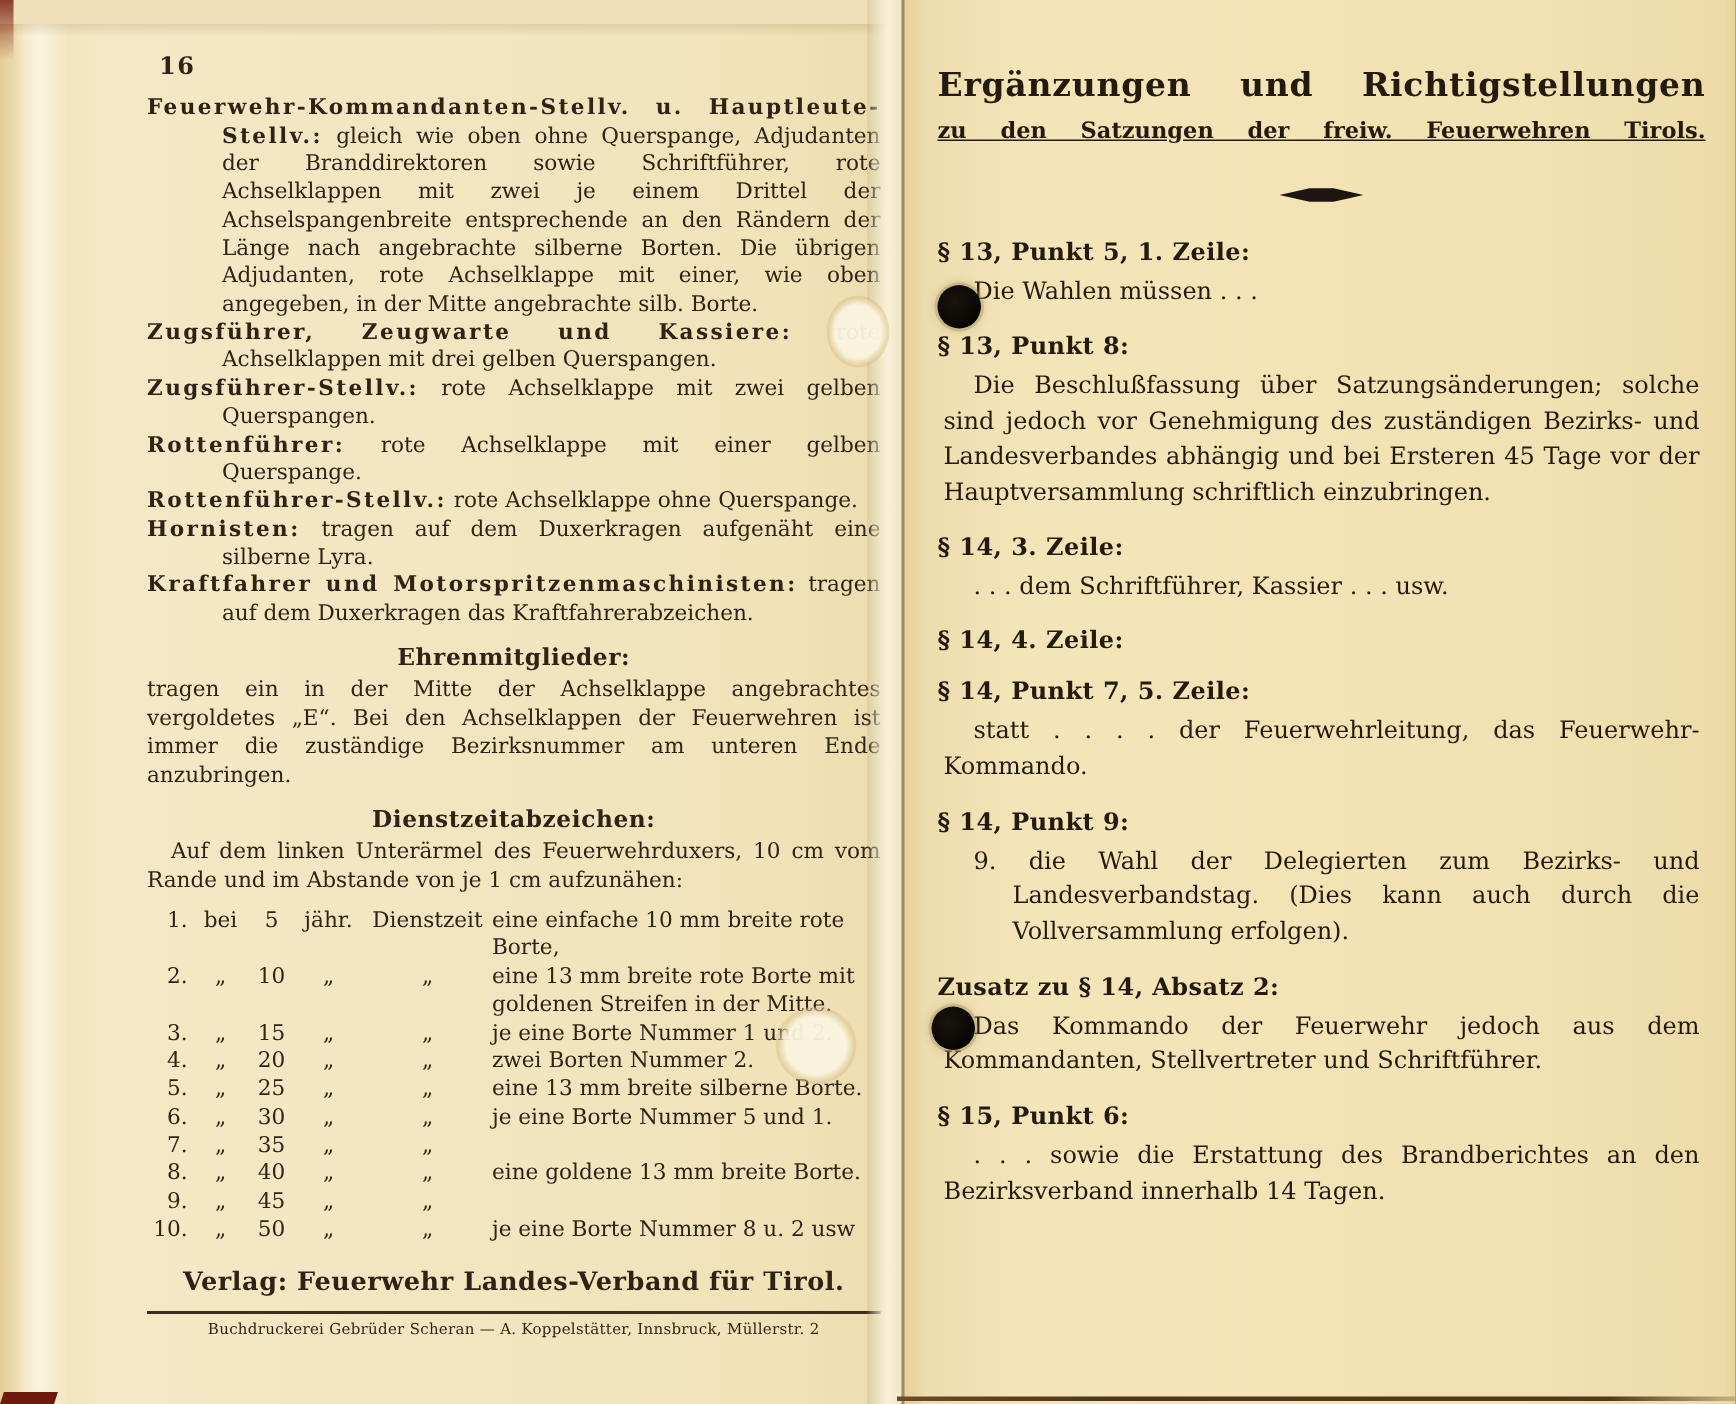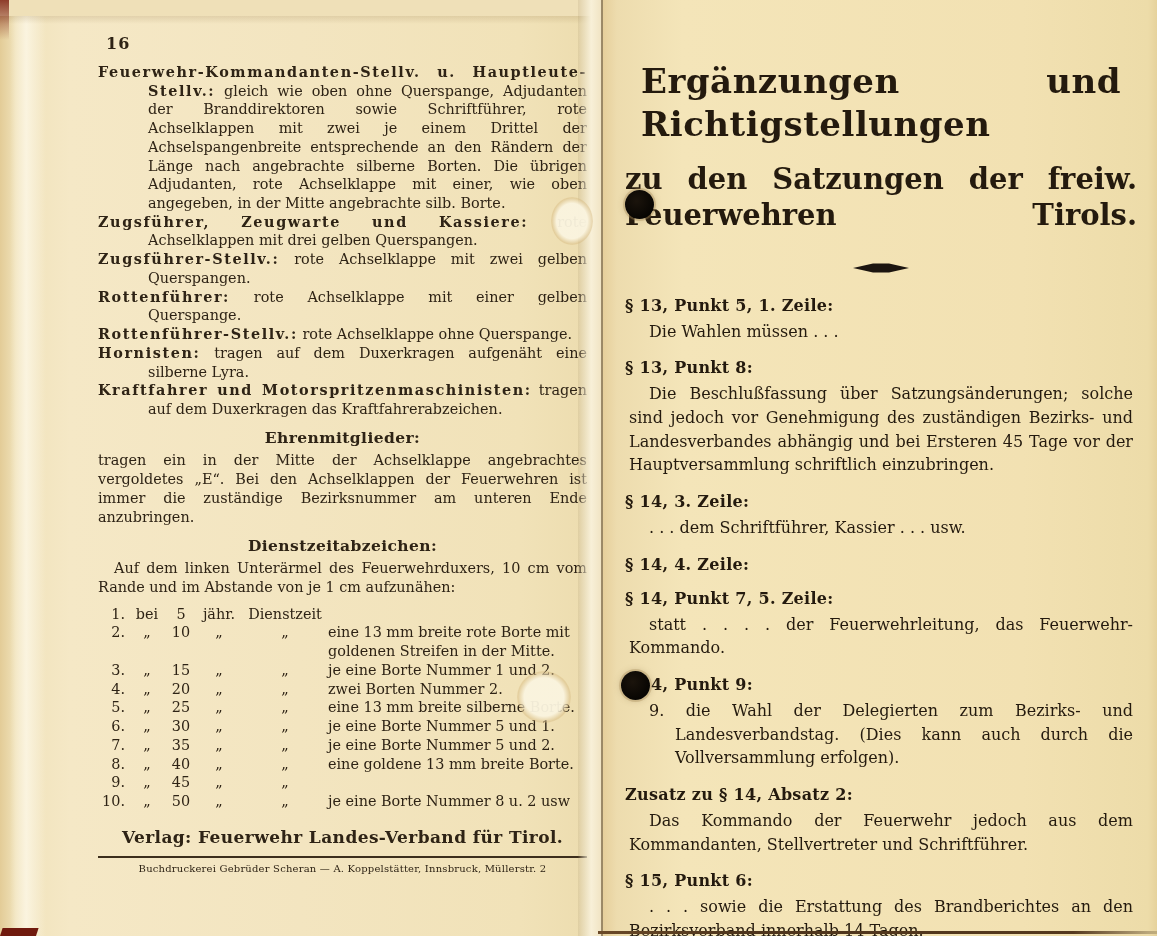--- a/index.html
+++ b/index.html
@@ -60,24 +60,24 @@
   .svc-table{margin-top:8px;font-size:14.4px;line-height:1.3;}
   .svc-row{display:grid;grid-template-columns:30px 38px 30px 46px 86px 1fr;}
   .svc-no{text-align:right;padding-right:3px;}
   .svc-c1,.svc-c2,.svc-c3,.svc-c4{text-align:center;}
   .svc-desc{text-align:left;}
   .verlag{margin:16px 0 0;text-align:center;font-size:17px;letter-spacing:.4px;font-weight:bold;}
   .rule{border-top:2px solid #3c2e1c;margin:9px 0 5px;}
   .imprint{margin:0;text-align:center;font-size:10px;font-weight:normal;letter-spacing:.2px;}
   
   .col-right{position:absolute;left:22px;top:44px;width:512px;color:#241a0e;}
-  .t1{margin:16px;font-size:34px;line-height:1.25;font-weight:bold;
+  .t1{margin:0;font-size:22px;line-height:1.25;font-weight:bold;
     text-align:justify;text-align-last:justify;letter-spacing:.5px;}
-  .t2{margin:6px 0 0;font-size:29px;line-height:1.25;font-weight:bold;
-    text-align:justify;text-align-last:justify;}
+  .t2{margin:6px 0 0;font-size:15px;line-height:1.25;font-weight:bold;
+    text-align:justify;text-align-last:justify;text-decoration:underline;}
   .ornament{width:56px;height:10px;margin:24px auto 0;}
   .sections{margin-top:28px;}
   .sec{margin-bottom:15px;}
   .sec-head{font-weight:bold;font-size:16px;letter-spacing:.3px;margin-bottom:5px;}
   .sec-body{margin:4px;font-size:16px;line-height:1.48;text-align:justify;text-indent:20px;}
   .hang9{text-indent:-26px;padding-left:46px;}
 </style>
 </head>
 <body>
 
@@ -103,20 +103,21 @@
       <div class="heading-center">Dienstzeitabzeichen:</div>
       <p class="para indent-first">Auf dem linken Unterärmel des Feuerwehrduxers, 10 cm vom Rande und im Abstande von je 1 cm aufzunähen:</p>
 
       <div class="svc-table">
         <div class="svc-row">
             <span class="svc-no">1.</span>
             <span class="svc-c1">bei</span>
             <span class="svc-c2">5</span>
             <span class="svc-c3">jähr.</span>
             <span class="svc-c4">Dienstzeit</span>
+            <span class="svc-desc">eine einfache 10 mm breite rote Borte,</span>
           </div>
         <div class="svc-row">
             <span class="svc-no">2.</span>
             <span class="svc-c1">„</span>
             <span class="svc-c2">10</span>
             <span class="svc-c3">„</span>
             <span class="svc-c4">„</span>
             <span class="svc-desc">eine 13 mm breite rote Borte mit goldenen Streifen in der Mitte.</span>
           </div>
         <div class="svc-row">
@@ -150,21 +151,20 @@
             <span class="svc-c3">„</span>
             <span class="svc-c4">„</span>
             <span class="svc-desc">je eine Borte Nummer 5 und 1.</span>
           </div>
         <div class="svc-row">
             <span class="svc-no">7.</span>
             <span class="svc-c1">„</span>
             <span class="svc-c2">35</span>
             <span class="svc-c3">„</span>
             <span class="svc-c4">„</span>
-            <span class="svc-desc">je eine Borte Nummer 5 und 2.</span>
           </div>
         <div class="svc-row">
             <span class="svc-no">8.</span>
             <span class="svc-c1">„</span>
             <span class="svc-c2">40</span>
             <span class="svc-c3">„</span>
             <span class="svc-c4">„</span>
             <span class="svc-desc">eine goldene 13 mm breite Borte.</span>
           </div>
         <div class="svc-row">

